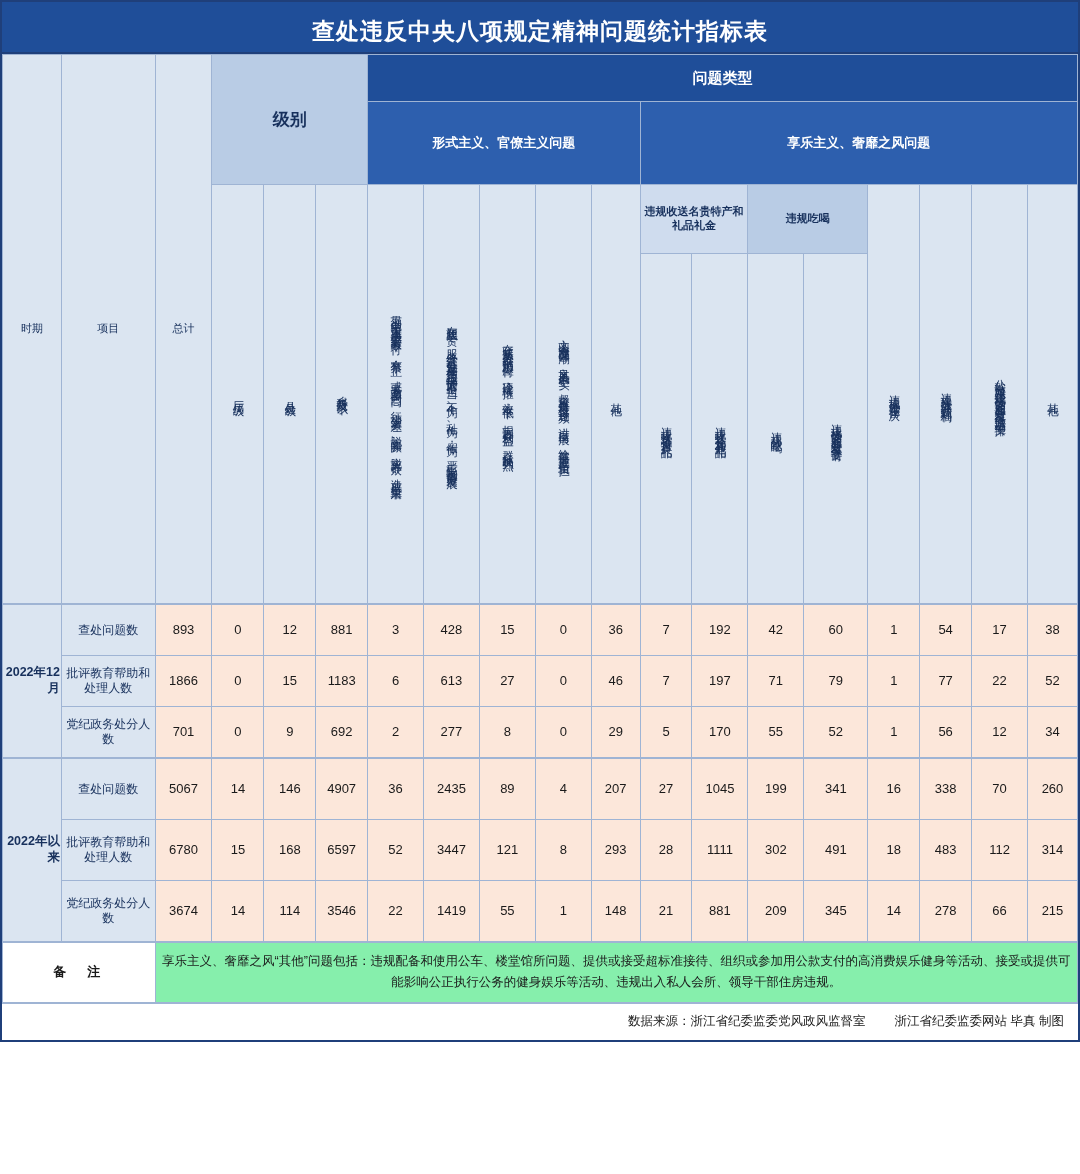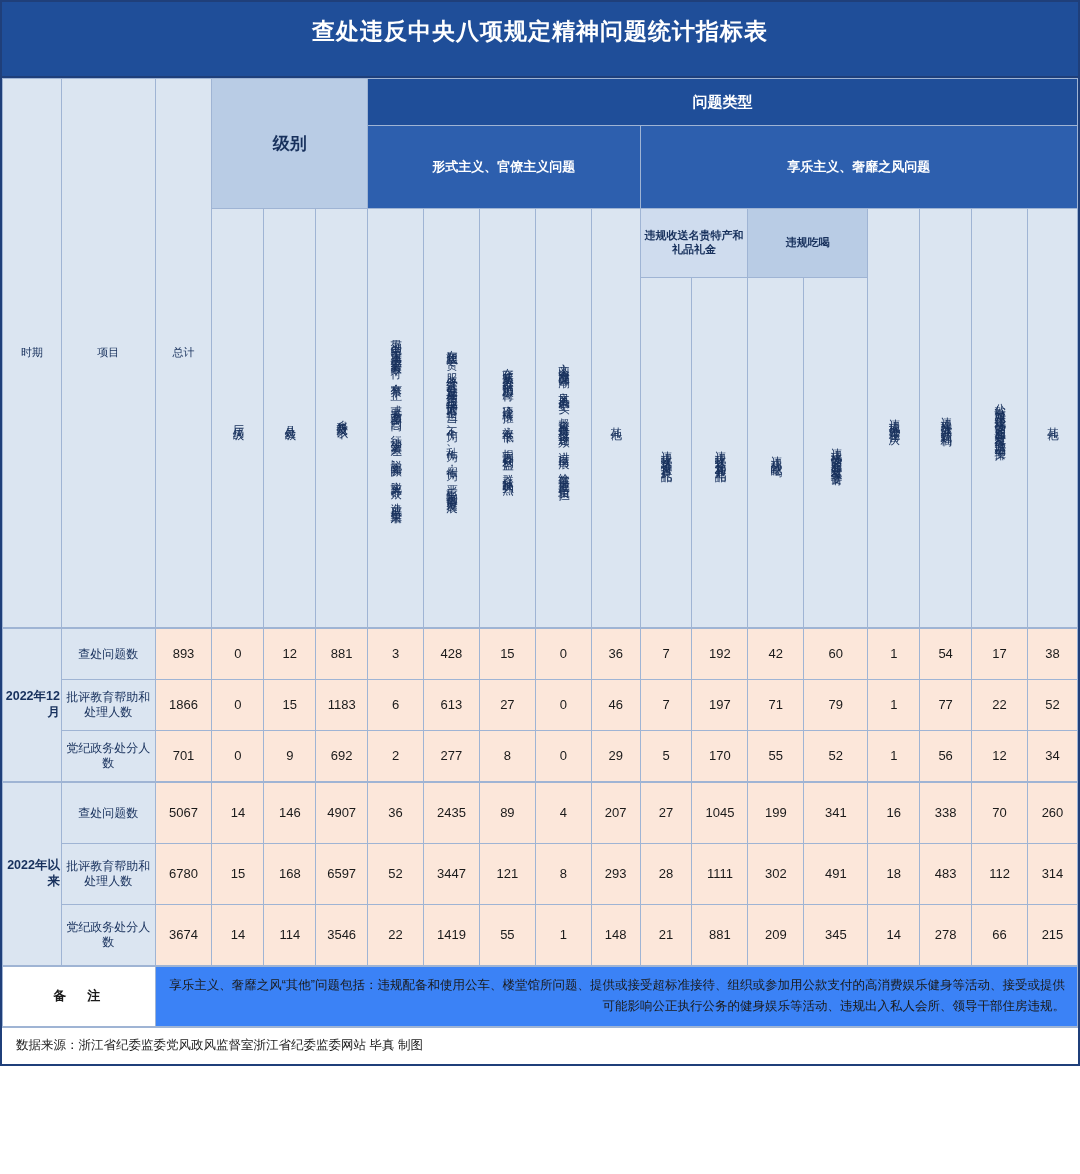--- a/index.html
+++ b/index.html
@@ -15,21 +15,21 @@
     border:2px solid #1f3f7a;
     background:#ffffff;
   }
   .title-bar{
     background:#1f4e99;
     color:#ffffff;
     text-align:center;
     font-size:23px;
     font-weight:bold;
     letter-spacing:1px;
-    padding:14px 0 29px;
+    padding:14px 0 5px;
     border-bottom:2px solid #1f3f7a;
   }
   table{
     border-collapse:collapse;
     width:100%;
     table-layout:fixed;
   }
   td,th{
     border:1px solid #9fb4d4;
     font-weight:normal;
@@ -110,33 +110,34 @@
     height:46px;
   }
   .num-tall{height:56px;}
   .note-label{
     background:#ffffff;
     font-size:13px;
     font-weight:bold;
     letter-spacing:4px;
   }
   .note-body{
-    background:#3b82f6;
+    background:#86efac;
     font-size:12.5px;
-    text-align:right;
+    text-align:center;
     line-height:1.7;
-    padding:8px 12px;
+    padding:8px 6px;
   }
   .footer{
     display:flex;
-    justify-content:flex-start;
+    justify-content:flex-end;
     font-size:12.5px;
     padding:9px 14px 10px;
     background:#ffffff;
     border-top:1px solid #9fb4d4;
+    gap:29px;
   }
   .sec-gap td{border-top:2px solid #9fb4d4;}
 </style>
 </head>
 <body>
 
 <div class="sheet">
 
   <div class="title-bar">查处违反中央八项规定精神问题统计指标表</div>
 

